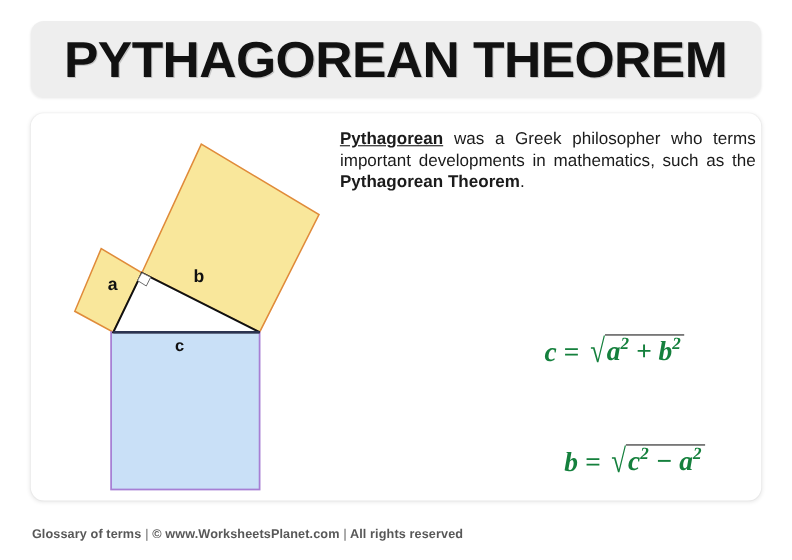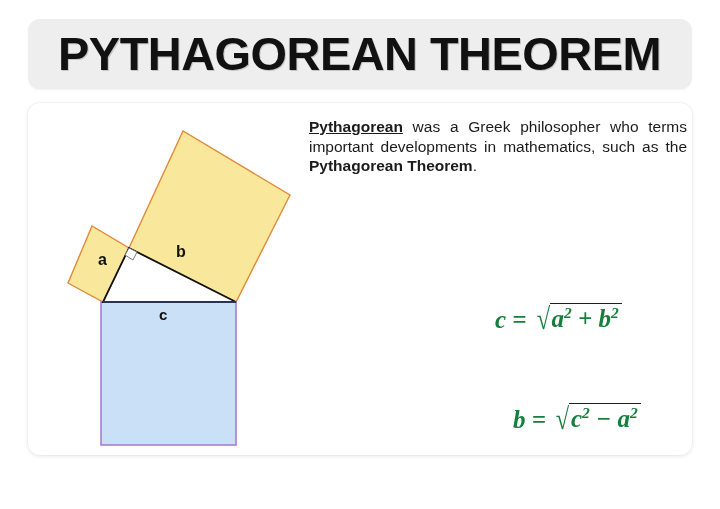--- a/index.html
+++ b/index.html
@@ -219,14 +219,24 @@
 
       <div class="eq eq-b">
         <span>b</span>
         <span>=</span>
         <span class="radical"><span class="rad-sign">√</span><span class="rad-body"><span>c</span><sup>2</sup> <span>−</span> <span>a</span><sup>2</sup></span></span>
       </div>
 
     </div>
   </div>
 
+  <div class="footer">
+    <div class="footer-text">
+      <span>Glossary of terms</span>
+      <span class="footer-sep">|</span>
+      <span>© www.WorksheetsPlanet.com</span>
+      <span class="footer-sep">|</span>
+      <span>All rights reserved</span>
+    </div>
+
+  </div>
 
 </div>
 
 </body></html>

